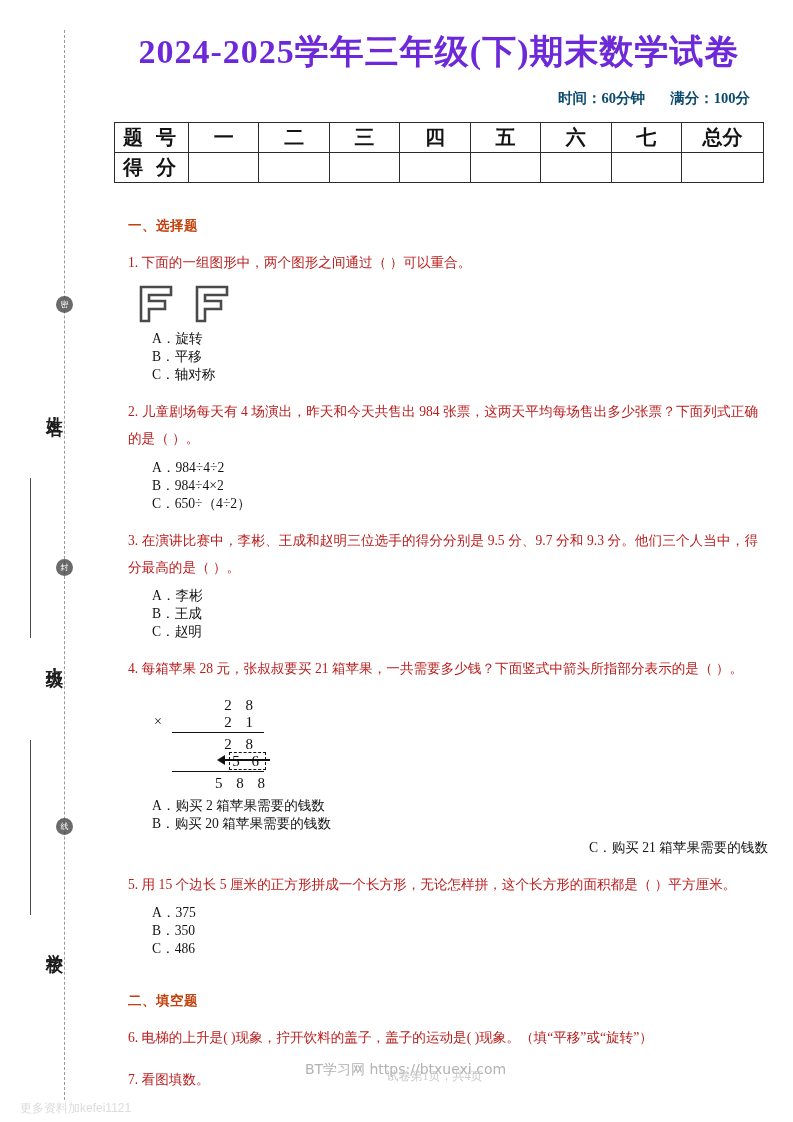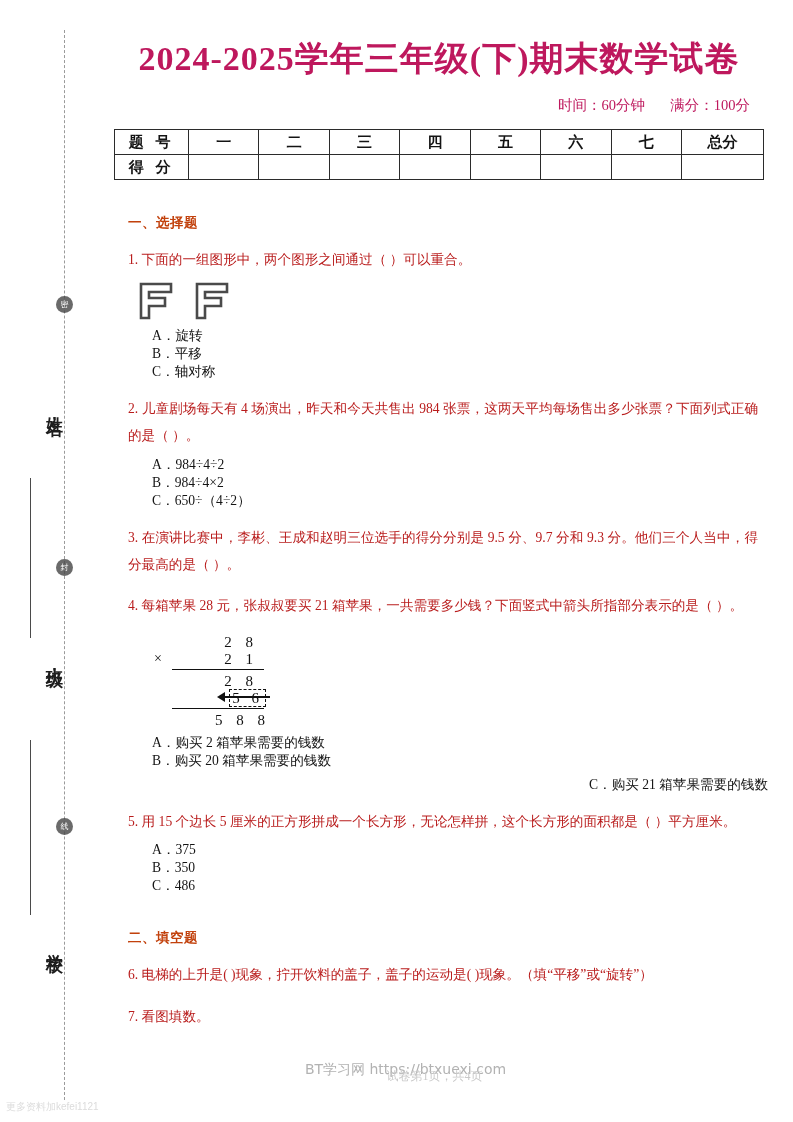--- a/index.html
+++ b/index.html
@@ -69,53 +69,54 @@
 
   
   .page {
     position: absolute;
     left: 90px; top: 0;
     width: 703px; height: 1122px;
     padding: 0 25px 0 20px;
   }
 
   .exam-title {
-    margin: 12px;
+    margin: 5px;
     padding-top: 24px;
     font-size: 34px;
     font-weight: bold;
     letter-spacing: 1px;
     text-align: center;
-    color: #be185d;
+    color: #6d28d9;
     font-family: "Liberation Serif", "DejaVu Serif", serif;
     white-space: nowrap;
   }
 
   .meta-line {
     margin-top: 14px;
     padding-right: 18px;
     text-align: right;
     font-size: 14.5px;
-    color: #be185d;
+    color: #0c4a6e;
+    font-weight: bold;
   }
   .meta-line .meta-gap { display: inline-block; width: 18px; }
 
   
   .score-table {
     margin: 14px auto 0 auto;
     width: 650px;
     border-collapse: collapse;
     table-layout: fixed;
   }
   .score-table td {
     border: 1px solid #2b2b2b;
     height: 25px;
     text-align: center;
     vertical-align: middle;
-    font-size: 15px;
+    font-size: 20px;
     font-weight: bold;
     color: #141414;
   }
   .score-table td.head-cell { width: 74px; letter-spacing: 4px; }
   .score-table td.total-cell { width: 82px; }
 
   
   .section-head {
     margin: 34px 0 0 18px;
     font-size: 13.5px;
@@ -199,22 +200,22 @@
     color: #c9c9c9;
   }
   .footer-site {
     position: relative;
     font-size: 14px;
     color: #b2b2b2;
     font-family: "DejaVu Sans", sans-serif;
   }
   .corner-note {
     position: absolute;
-    left: 6px; top: 1100px;
-    font-size: 10px;
+    left: 20px; top: 1100px;
+    font-size: 12px;
     color: #dcdcdc;
     font-family: "Liberation Sans", sans-serif;
   }
 </style>
 </head>
 <body>
 
 <div class="left-margin">
   <div class="dashed-line"></div>
 
@@ -295,20 +296,25 @@
   <div class="options">
     <span class="opt">A．984÷4÷2</span>
     <span class="opt">B．984÷4×2</span>
     <span class="opt">C．650÷（4÷2）</span>
   </div>
 
   <div class="question">
     <span>3.</span>
     <span>在演讲比赛中，李彬、王成和赵明三位选手的得分分别是 9.5 分、9.7 分和 9.3 分。他们三个人当中，得分最高的是（    ）。</span>
   </div>
+  <div class="options">
+    <span class="opt">A．李彬</span>
+    <span class="opt">B．王成</span>
+    <span class="opt">C．赵明</span>
+  </div>
 
   <div class="question">
     <span>4.</span>
     <span>每箱苹果 28 元，张叔叔要买 21 箱苹果，一共需要多少钱？下面竖式中箭头所指部分表示的是（    ）。</span>
   </div>
 
   <div class="vcalc">
     <div class="row">
       <span class="digits">2 8</span>
     </div>

